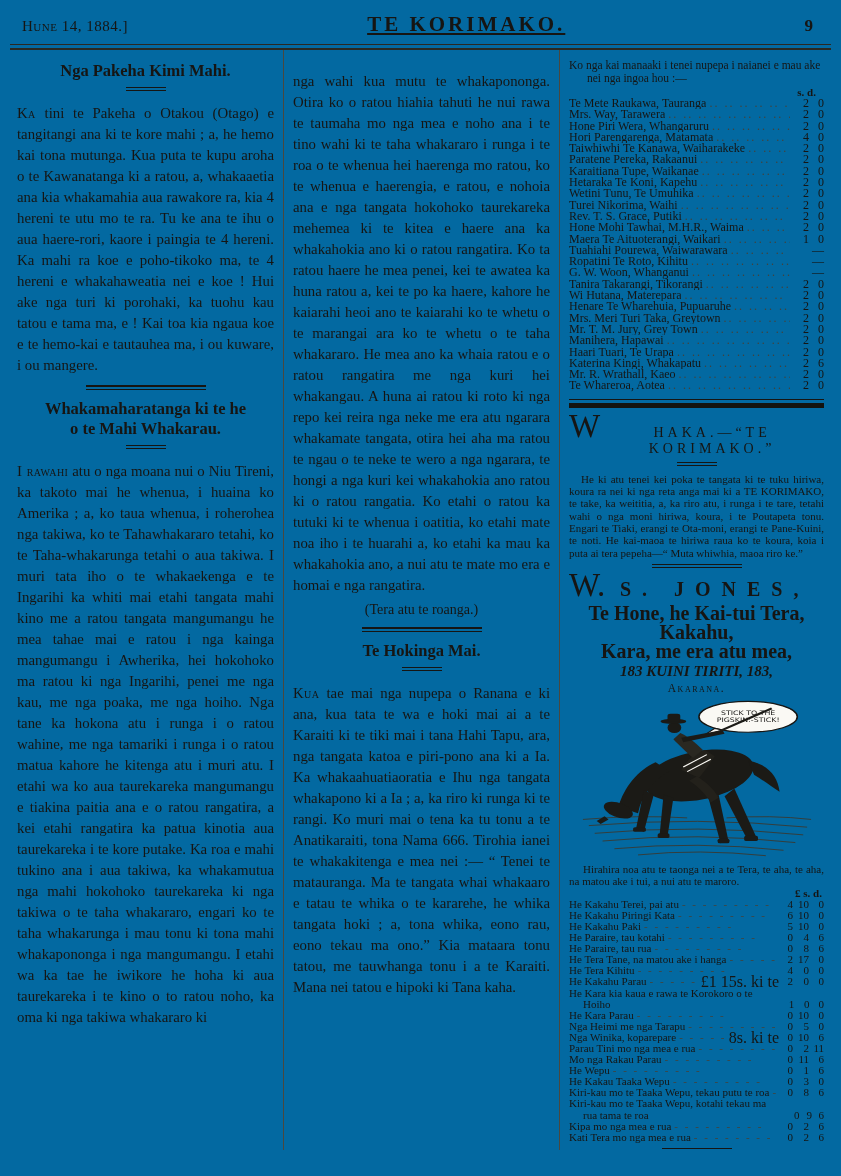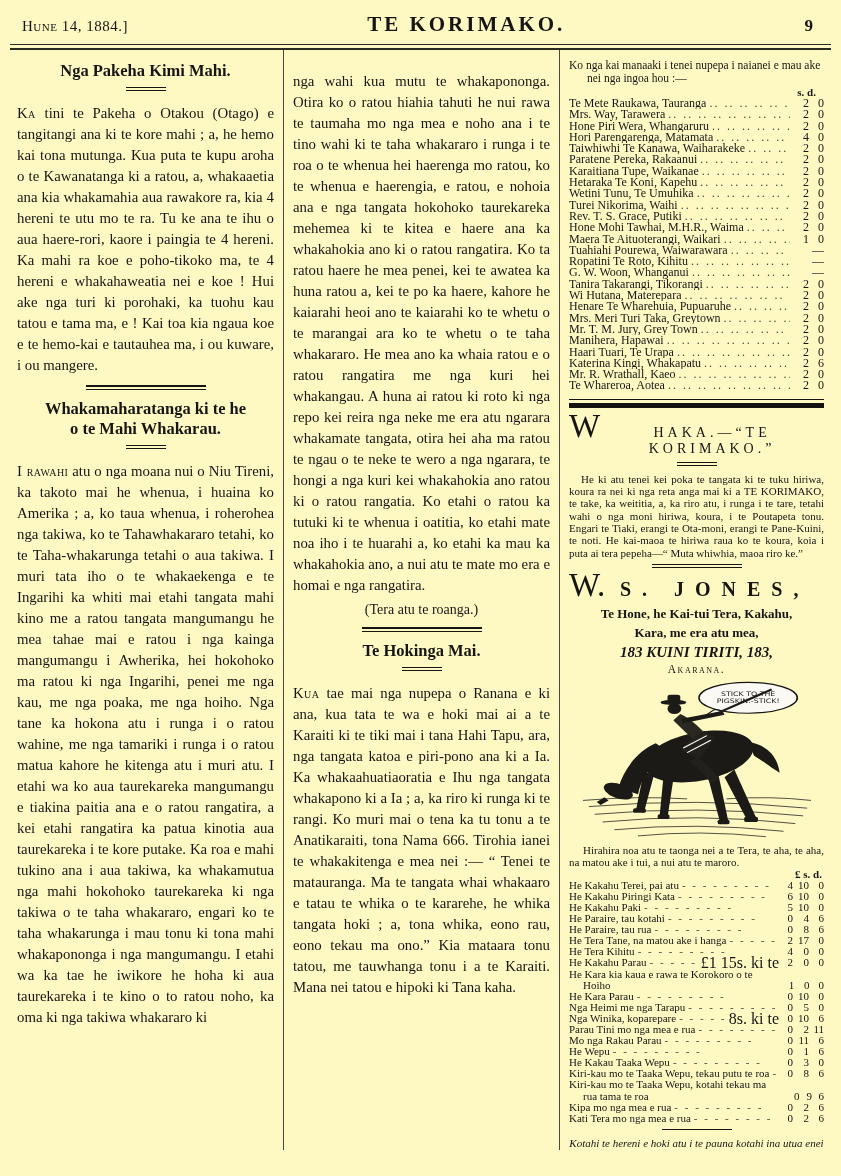--- a/index.html
+++ b/index.html
@@ -1,25 +1,25 @@
 <!DOCTYPE html>
 <html><head>
 <meta charset="utf-8">
 <style>
   html,body{margin:0;padding:0;background:#d8d5cd;}
   .page{
     width:841px;height:1176px;margin:0 auto;position:relative;
-    background:#fef9c3;color:#161513;
+    background:#0369a1;color:#161513;
     font-family:"Liberation Serif","DejaVu Serif",serif;
     overflow:hidden;box-sizing:border-box;
   }
   
   .masthead{display:flex;justify-content:space-between;align-items:baseline;padding:12px 22px 2px 22px;}
   .mast-date{font-size:15px;font-variant:small-caps;letter-spacing:.5px;}
-  .mast-title{font-size:21px;font-weight:bold;letter-spacing:3px;}
+  .mast-title{font-size:21px;font-weight:bold;letter-spacing:3px;text-decoration:underline;}
   .mast-page{font-size:17px;font-weight:bold;padding-right:6px;}
   .mast-rule{margin:5px 10px 0 10px;border-top:1px solid #2a2922;border-bottom:2px solid #2a2922;height:3px;}
   
   .columns{display:flex;align-items:stretch;height:1100px;padding:0 8px;}
   .col{box-sizing:border-box;padding:9px 9px 0 9px;overflow:hidden;}
   .col1{width:276px;border-right:1px solid #4a483f;}
   .col2{width:276px;border-right:1px solid #4a483f;}
   .col3{flex:1;}
   
   .art-title{font-weight:bold;font-size:16.5px;text-align:center;line-height:1.25;margin-top:2px;}
@@ -40,21 +40,21 @@
   .m-d{width:15px;text-align:right;}
   .m-l{width:14px;text-align:right;}
   .rule-heavy{border-top:1px solid #161513;border-bottom:5px solid #14130f;height:3px;margin:7px 0 6px 0;}
   .rule-thin{width:90px;border-top:1px solid #161513;border-bottom:1px solid #161513;height:2px;margin:5px auto;}
   .notice-title{display:flex;align-items:baseline;margin-top:1px;}
   .dropcap{font-size:33px;line-height:24px;font-weight:normal;}
   .notice-rest{flex:1;font-size:14px;letter-spacing:4px;text-align:center;}
   .small-print{font-size:11px;line-height:12.3px;text-align:justify;text-indent:12px;margin-top:3px;}
   .ad-name{display:flex;align-items:baseline;margin-top:2px;}
   .ad-name-rest{flex:1;font-size:20px;font-weight:bold;letter-spacing:11px;text-align:center;}
-  .ad-line1{font-size:13px;font-weight:bold;text-align:center;line-height:19px;margin-top:3px;}
+  .ad-line1{font-size:20px;font-weight:bold;text-align:center;line-height:19px;margin-top:3px;}
   .ad-line3{font-size:15px;font-weight:bold;font-style:italic;text-align:center;margin-top:2px;}
   .ad-line4{font-size:11.5px;font-variant:small-caps;letter-spacing:1.5px;text-align:center;margin-top:2px;}
   .horse-wrap{text-align:center;margin:2px 0 1px 0;}
   .ad-caption{font-size:11px;line-height:12px;text-align:justify;text-indent:14px;}
   .price-head{font-size:11px;text-align:right;font-weight:bold;padding-right:2px;}
   .price-row{display:flex;align-items:flex-end;font-size:11px;line-height:11.1px;}
   .price-item{padding-left:14px;text-indent:-14px;}
   .price-note{white-space:nowrap;font-size:16px;}
   .note-italic{font-style:italic;font-size:11px;line-height:12.5px;text-align:center;margin-top:4px;}
 </style>

